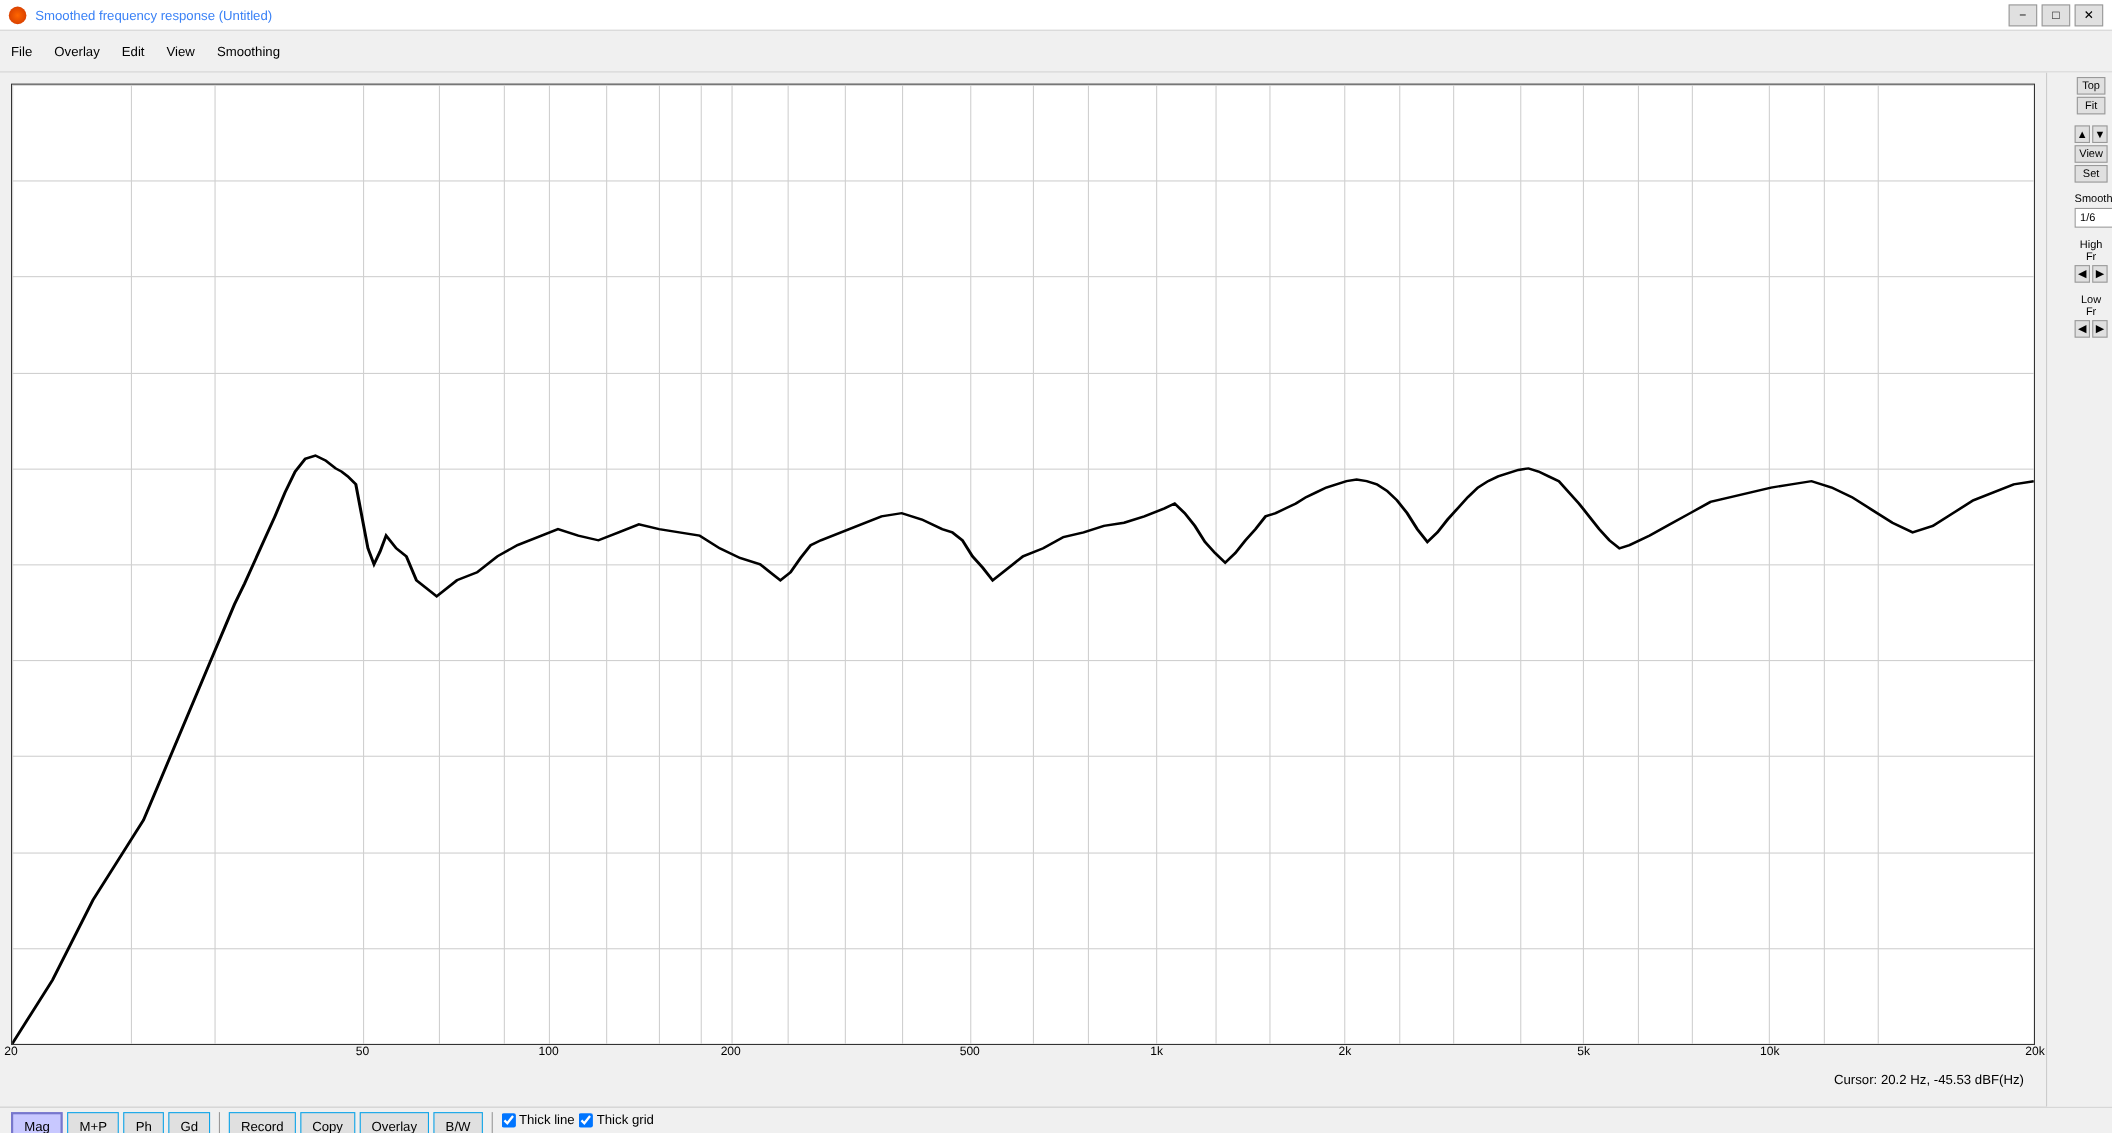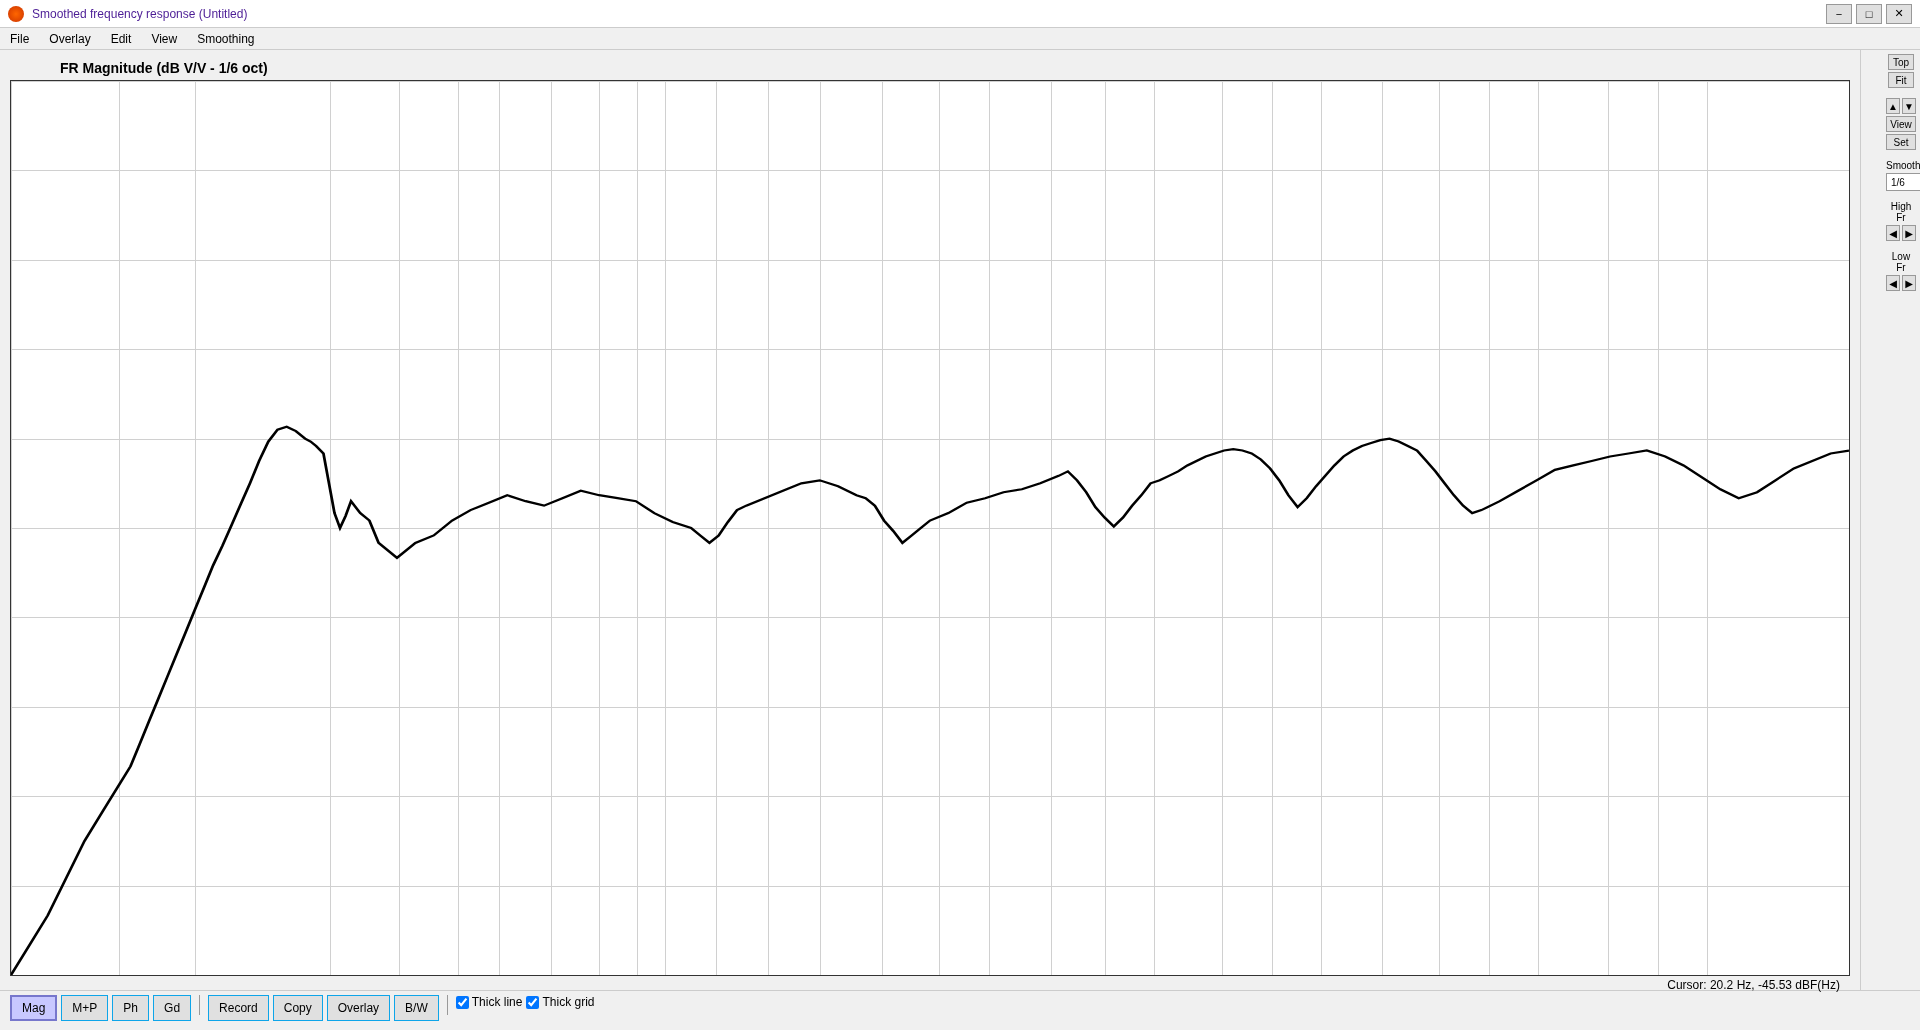--- a/index.html
+++ b/index.html
@@ -26,21 +26,21 @@
       gap: 8px;
     }
     .title-icon {
       width: 16px;
       height: 16px;
       background: radial-gradient(circle, #ff6600, #cc3300);
       border-radius: 50%;
     }
     .title-text {
       font-size: 12px;
-      color: #4c1d95;
+      color: #3b82f6;
     }
     .title-controls {
       display: flex;
       gap: 4px;
     }
     .title-btn {
       width: 26px;
       height: 20px;
       background: #e0e0e0;
       border: 1px solid #999;
@@ -50,21 +50,21 @@
       justify-content: center;
       font-size: 11px;
     }
     .title-btn.close { background: #e0e0e0; }
     .menu-bar {
       background: #f0f0f0;
       display: flex;
       align-items: center;
       padding: 2px 4px;
       border-bottom: 1px solid #ccc;
-      height: 22px;
+      height: 38px;
       gap: 8px;
     }
     .menu-item {
       padding: 1px 6px;
       cursor: pointer;
       font-size: 12px;
     }
     .main-content {
       display: flex;
       height: calc(1030px - 50px - 40px);
@@ -255,21 +255,20 @@
   <span class="menu-item">Overlay</span>
   <span class="menu-item">Edit</span>
   <span class="menu-item">View</span>
   <span class="menu-item">Smoothing</span>
 </div>
 
 <div class="main-content">
 
   <div class="chart-area">
     <div class="chart-container">
-      <div class="chart-title">FR Magnitude (dB V/V - 1/6 oct)</div>
       <div class="chart-wrapper">
 
 
         <div style="position:relative; flex:1; display:flex; flex-direction:column;">
           <div class="chart-plot-area">
 
             <div class="grid-line-h" style="top: 0%;"></div>
             <div class="grid-line-h" style="top: 10%;"></div>
             <div class="grid-line-h" style="top: 20%;"></div>
             <div class="grid-line-h" style="top: 30%;"></div>
@@ -470,20 +469,32 @@
                   990,250
                   1000,248
                 "></polyline>
             </svg>
 
             <div class="x-axis-area">
               
             </div>
           </div>
 
+          <div style="position:relative; height:22px; display:flex; align-items:flex-start; margin-left:0;">
+            <div style="position:absolute; left:0%; transform:translateX(-50%); font-size:11px;">20</div>
+            <div style="position:absolute; left:17.37%; transform:translateX(-50%); font-size:11px;">50</div>
+            <div style="position:absolute; left:26.56%; transform:translateX(-50%); font-size:11px;">100</div>
+            <div style="position:absolute; left:35.56%; transform:translateX(-50%); font-size:11px;">200</div>
+            <div style="position:absolute; left:47.37%; transform:translateX(-50%); font-size:11px;">500</div>
+            <div style="position:absolute; left:56.6%; transform:translateX(-50%); font-size:11px;">1k</div>
+            <div style="position:absolute; left:65.9%; transform:translateX(-50%); font-size:11px;">2k</div>
+            <div style="position:absolute; left:77.7%; transform:translateX(-50%); font-size:11px;">5k</div>
+            <div style="position:absolute; left:86.9%; transform:translateX(-50%); font-size:11px;">10k</div>
+            <div style="position:absolute; left:100%; transform:translateX(-50%); font-size:11px;">20k</div>
+          </div>
         </div>
       </div>
 
       <div class="bottom-info">
         <span>Cursor: 20.2 Hz, -45.53 dB</span>
         <span>F(Hz)</span>
       </div>
     </div>
   </div>
 

